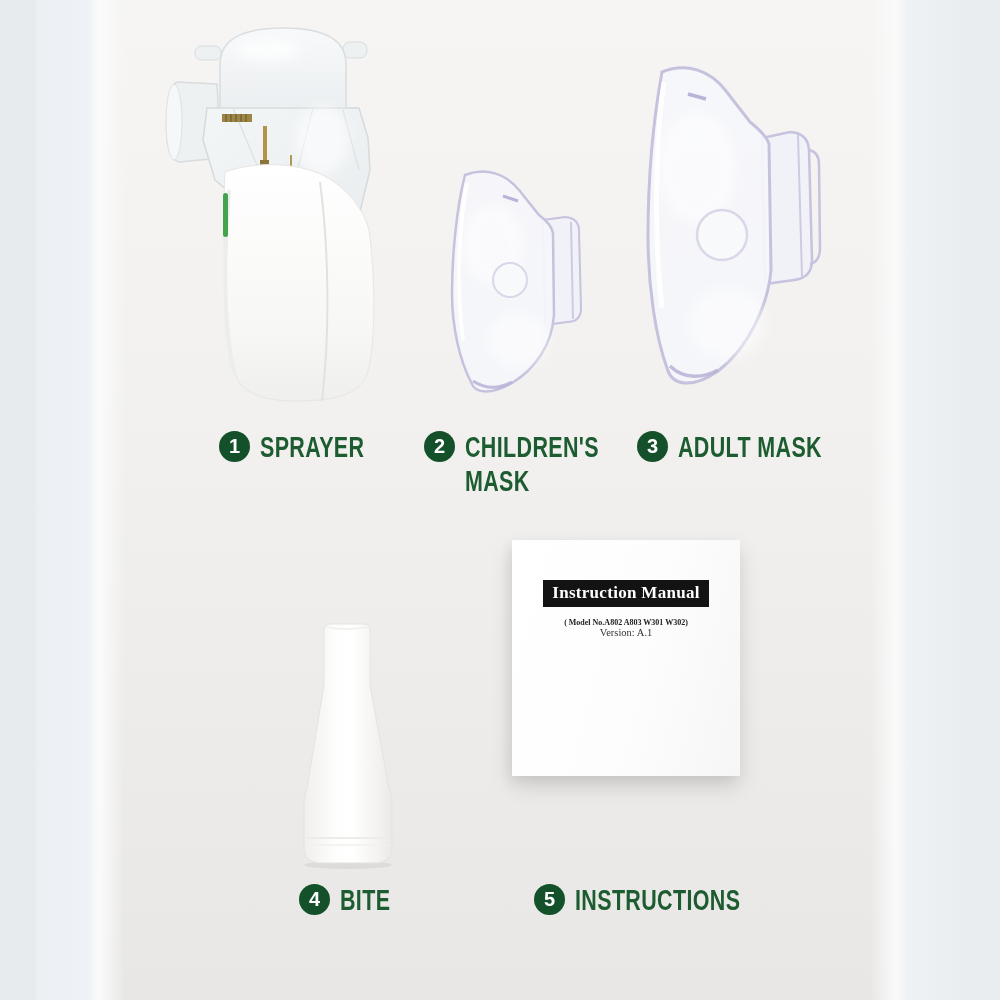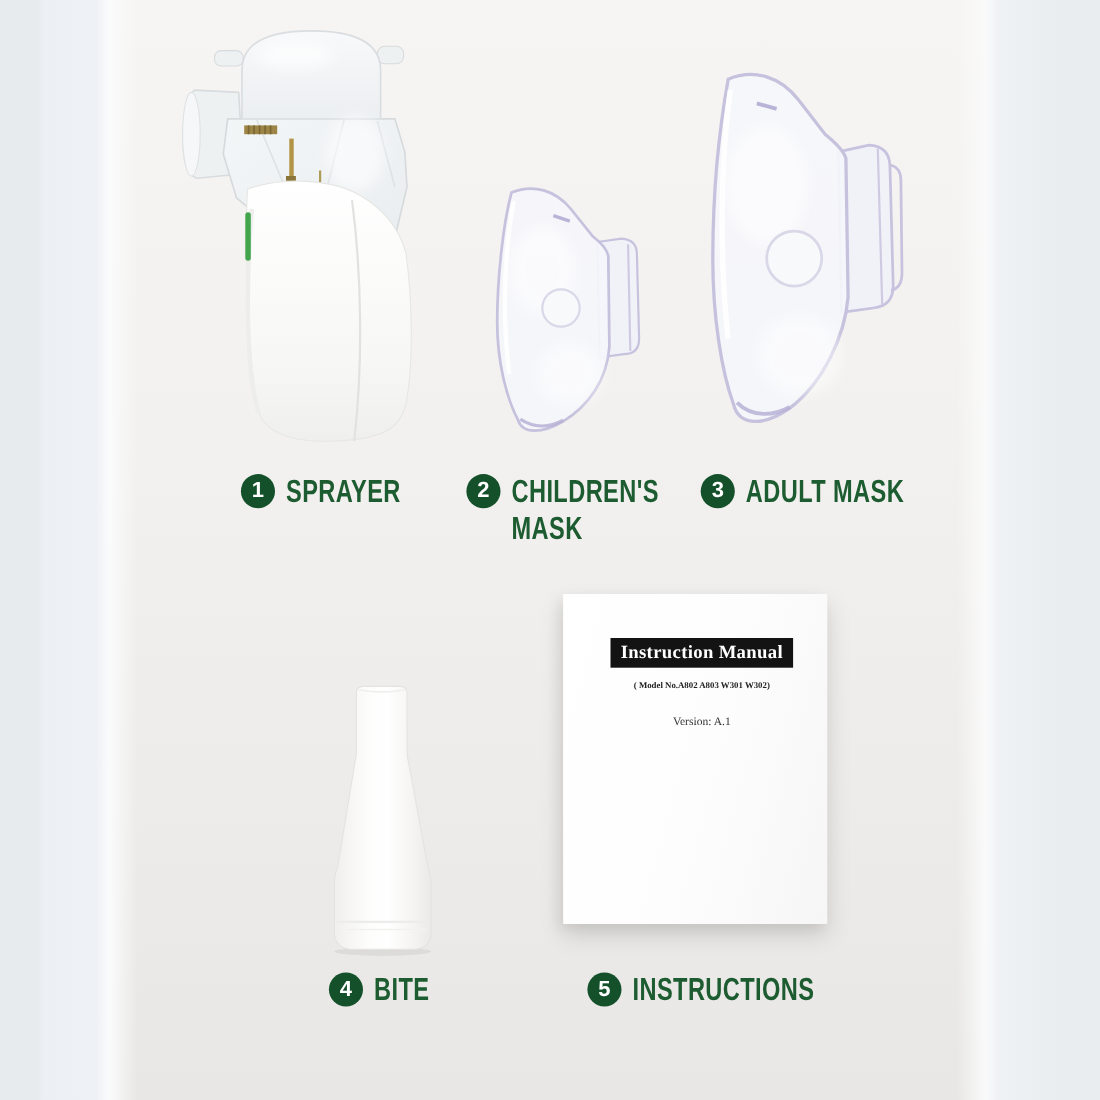--- a/index.html
+++ b/index.html
@@ -24,40 +24,40 @@
     background:#14512a;color:#ffffff;font-weight:bold;font-size:20px;
     line-height:31px;text-align:center;margin-right:10px;
   }
   .cap{
     color:#1d5c30;font-weight:bold;font-size:29px;line-height:34px;
     letter-spacing:0.5px;transform:scaleX(0.74);transform-origin:left top;
     white-space:nowrap;margin-top:-1px;
   }
   .cap.wrap{white-space:normal;width:200px;}
   .booklet{
-    position:absolute;left:512px;top:540px;width:228px;height:300px;
+    position:absolute;left:512px;top:540px;width:228px;height:236px;
     background:linear-gradient(105deg,#ffffff 0%,#fdfdfd 55%,#f6f6f6 100%);
     box-shadow:0 10px 22px rgba(0,0,0,0.13), -4px 5px 12px rgba(0,0,0,0.05);
-    text-align:center;border-radius:1px;padding-left:12px;
+    text-align:center;border-radius:1px;
   }
   .banner{
     display:inline-block;margin-top:40px;background:#131313;color:#ffffff;
     font-family:"Liberation Serif","DejaVu Serif",serif;font-weight:bold;
     font-size:17px;padding:3px 9px 4px;letter-spacing:0.3px;
   }
   .m-title{
     margin-top:44px;font-family:"Liberation Serif","DejaVu Serif",serif;
     font-weight:bold;font-size:20px;color:#111111;letter-spacing:0.3px;
   }
   .m-model{
     margin-top:11px;font-family:"Liberation Serif","DejaVu Serif",serif;
     font-weight:bold;font-size:8px;color:#222222;
   }
   .m-version{
-    margin-top:24px;font-family:"Liberation Serif","DejaVu Serif",serif;
+    margin-top:0;font-family:"Liberation Serif","DejaVu Serif",serif;
     font-size:10.5px;color:#333333;
   }
 </style>
 </head>
 <body>
 
 <div class="stage">
 
   <svg class="product" style="left:163px;top:20px;" width="232" height="385" viewBox="0 0 232 385">
     <defs>

